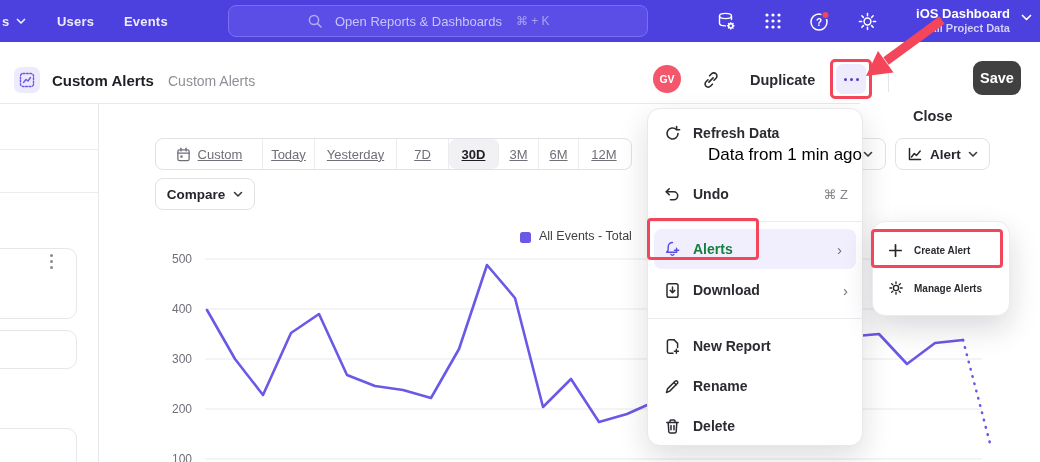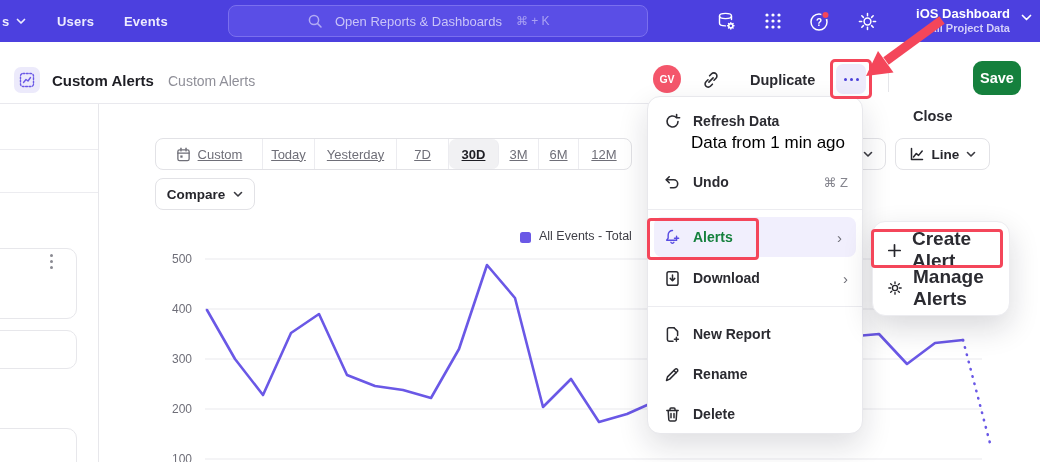--- a/index.html
+++ b/index.html
@@ -41,21 +41,21 @@
   #duplicate-btn { position:absolute; left:750px; top:30px; font-size:14.5px; font-weight:600;
                    color:#2B2B31; cursor:pointer; }
   #more-btn { position:absolute; left:836px; top:22px; width:30px; height:30px; border-radius:7px;
               background:#EDEBFC; display:flex; align-items:center; justify-content:center; gap:3px;
               cursor:pointer; }
   #more-btn i { width:3px; height:3px; border-radius:50%; background:#4A3FD8; }
   #hdr-divider { position:absolute; left:888px; top:24px; width:1px; height:26px; background:#E5E5E9; }
   #close-btn { position:absolute; left:913px; top:30px; font-size:14.5px; font-weight:600;
                color:#2B2B31; cursor:pointer;margin-top:36px; }
   #save-btn { position:absolute; left:973px; top:19px; width:48px; height:34px; border-radius:9px;
-              background:#15803d; color:#fff; font-size:14.5px; font-weight:600; border:none;
+              background:#404040; color:#fff; font-size:14.5px; font-weight:600; border:none;
               display:flex; align-items:center; justify-content:center; cursor:default; }
 
   
   #sidebar { position:absolute; left:0; top:104px; width:99px; height:358px; background:#fff;
              border-right:1px solid #E7E7EB; }
   .sb-line { position:absolute; left:0; width:98px; height:1px; background:#ECECF0; }
   .sb-card { position:absolute; left:-18px; width:95px; background:#fff;
              border:1px solid #E7E7EB; border-radius:10px; }
   #sb-kebab { position:absolute; left:50px; top:150px; display:flex; flex-direction:column; gap:3px;
               cursor:pointer; }
@@ -78,40 +78,40 @@
               justify-content:center; gap:7px; font-size:13.5px; font-weight:600; color:#26262C; }
 
   
   #chart-svg { position:absolute; left:0; top:0; z-index:1; pointer-events:none; }
   #legend { position:absolute; left:520px; top:229px; display:flex; align-items:flex-end; gap:8px;
             z-index:1; }
   #legend .sw { width:11px; height:11px; border-radius:2.5px; background:#6A58E6; }
   #legend .lt { font-size:12.5px; color:#3F3F46; }
 
   
-  #menu { position:absolute; left:647px; top:96px; width:216px; height:338px; background:#fff;
+  #menu { position:absolute; left:647px; top:108px; width:216px; height:338px; background:#fff;
           border:1px solid #E8E8EC; border-radius:13px; z-index:10;
-          box-shadow:0 12px 30px rgba(20,20,40,.14); padding-top:10px; }
+          box-shadow:0 12px 30px rgba(20,20,40,.14); padding-top:10px;text-align:right; }
   .m-row { position:relative; height:40px; display:flex; align-items:center; padding:0 16px;
            gap:12px; cursor:pointer; }
   .m-label { font-size:14px; font-weight:600; color:#2B2B31; }
   .m-sub { font-size:17px; color:#000000; margin:-2px 0 0 43px; }
   .m-right { position:absolute; right:14px; font-size:13px; color:#85858E; }
   .m-chev { position:absolute; right:14px; color:#6F6F78; font-size:15px; line-height:1; }
   .m-div { height:1px; background:#ECECF0; margin:7px 0; }
   .m-ico { width:17px; display:flex; justify-content:center; }
   #row-alerts { background:#F1EFFD; border-radius:8px; margin:0 6px; padding:0 10px; }
   #row-alerts .m-label { color:#15803d; }
 
   
   #submenu { position:absolute; left:872px; top:221px; width:138px; height:95px; background:#fff;
              border:1px solid #ECECF0; border-radius:13px; z-index:11;
              box-shadow:0 12px 30px rgba(20,20,40,.16); padding-top:9px; }
   #submenu .m-row { height:38px; padding:0 14px; gap:10px; }
-  #submenu .m-label { font-size:19px; }
+  #submenu .m-label { font-size:10px; }
 
   
   .anno { position:absolute; border:3.5px solid #F4465A; border-radius:6px; z-index:30;
           pointer-events:none; }
   #anno-more   { left:830px; top:59px;  width:42px;  height:40px; border-radius:5px; }
   #anno-alerts { left:647px; top:218px; width:112px; height:42px; border-radius:4px; }
   #anno-create { left:871px; top:229px; width:132px; height:39px; border-radius:4px; }
   #anno-arrow  { position:absolute; left:856px; top:6px; z-index:30; pointer-events:none; }
 </style>
 </head>
@@ -277,21 +277,21 @@
     <svg width="10" height="7" viewBox="0 0 10 7">
         <polyline points="1.5,1.5 5,5 8.5,1.5" fill="none" stroke="#3A3A40" stroke-width="1.6" stroke-linecap="round" stroke-linejoin="round"></polyline>
       </svg>
   </div>
 
   <div id="line-btn" class="btn">
     <svg width="16" height="16" viewBox="0 0 16 16" fill="none" stroke="#26262C" stroke-width="1.5" stroke-linecap="round" stroke-linejoin="round">
       <path d="M2.5 2.5v11h11"></path>
         <polyline points="4.5,11 7.3,7.6 9.6,9.4 13.2,5"></polyline>
     </svg>
-    <span>Line</span>
+    <span>Alert</span>
     <svg width="10" height="7" viewBox="0 0 10 7">
         <polyline points="1.5,1.5 5,5 8.5,1.5" fill="none" stroke="#3A3A40" stroke-width="1.6" stroke-linecap="round" stroke-linejoin="round"></polyline>
       </svg>
   </div>
 
   <div id="menu">
     <div class="m-row" style="height:28px">
       <span class="m-ico">
         <svg width="17" height="17" viewBox="0 0 17 17" fill="none" stroke="#2B2B31" stroke-width="1.6" stroke-linecap="round">
           <path d="M14 8.5a5.5 5.5 0 1 1-1.7-4"></path>

